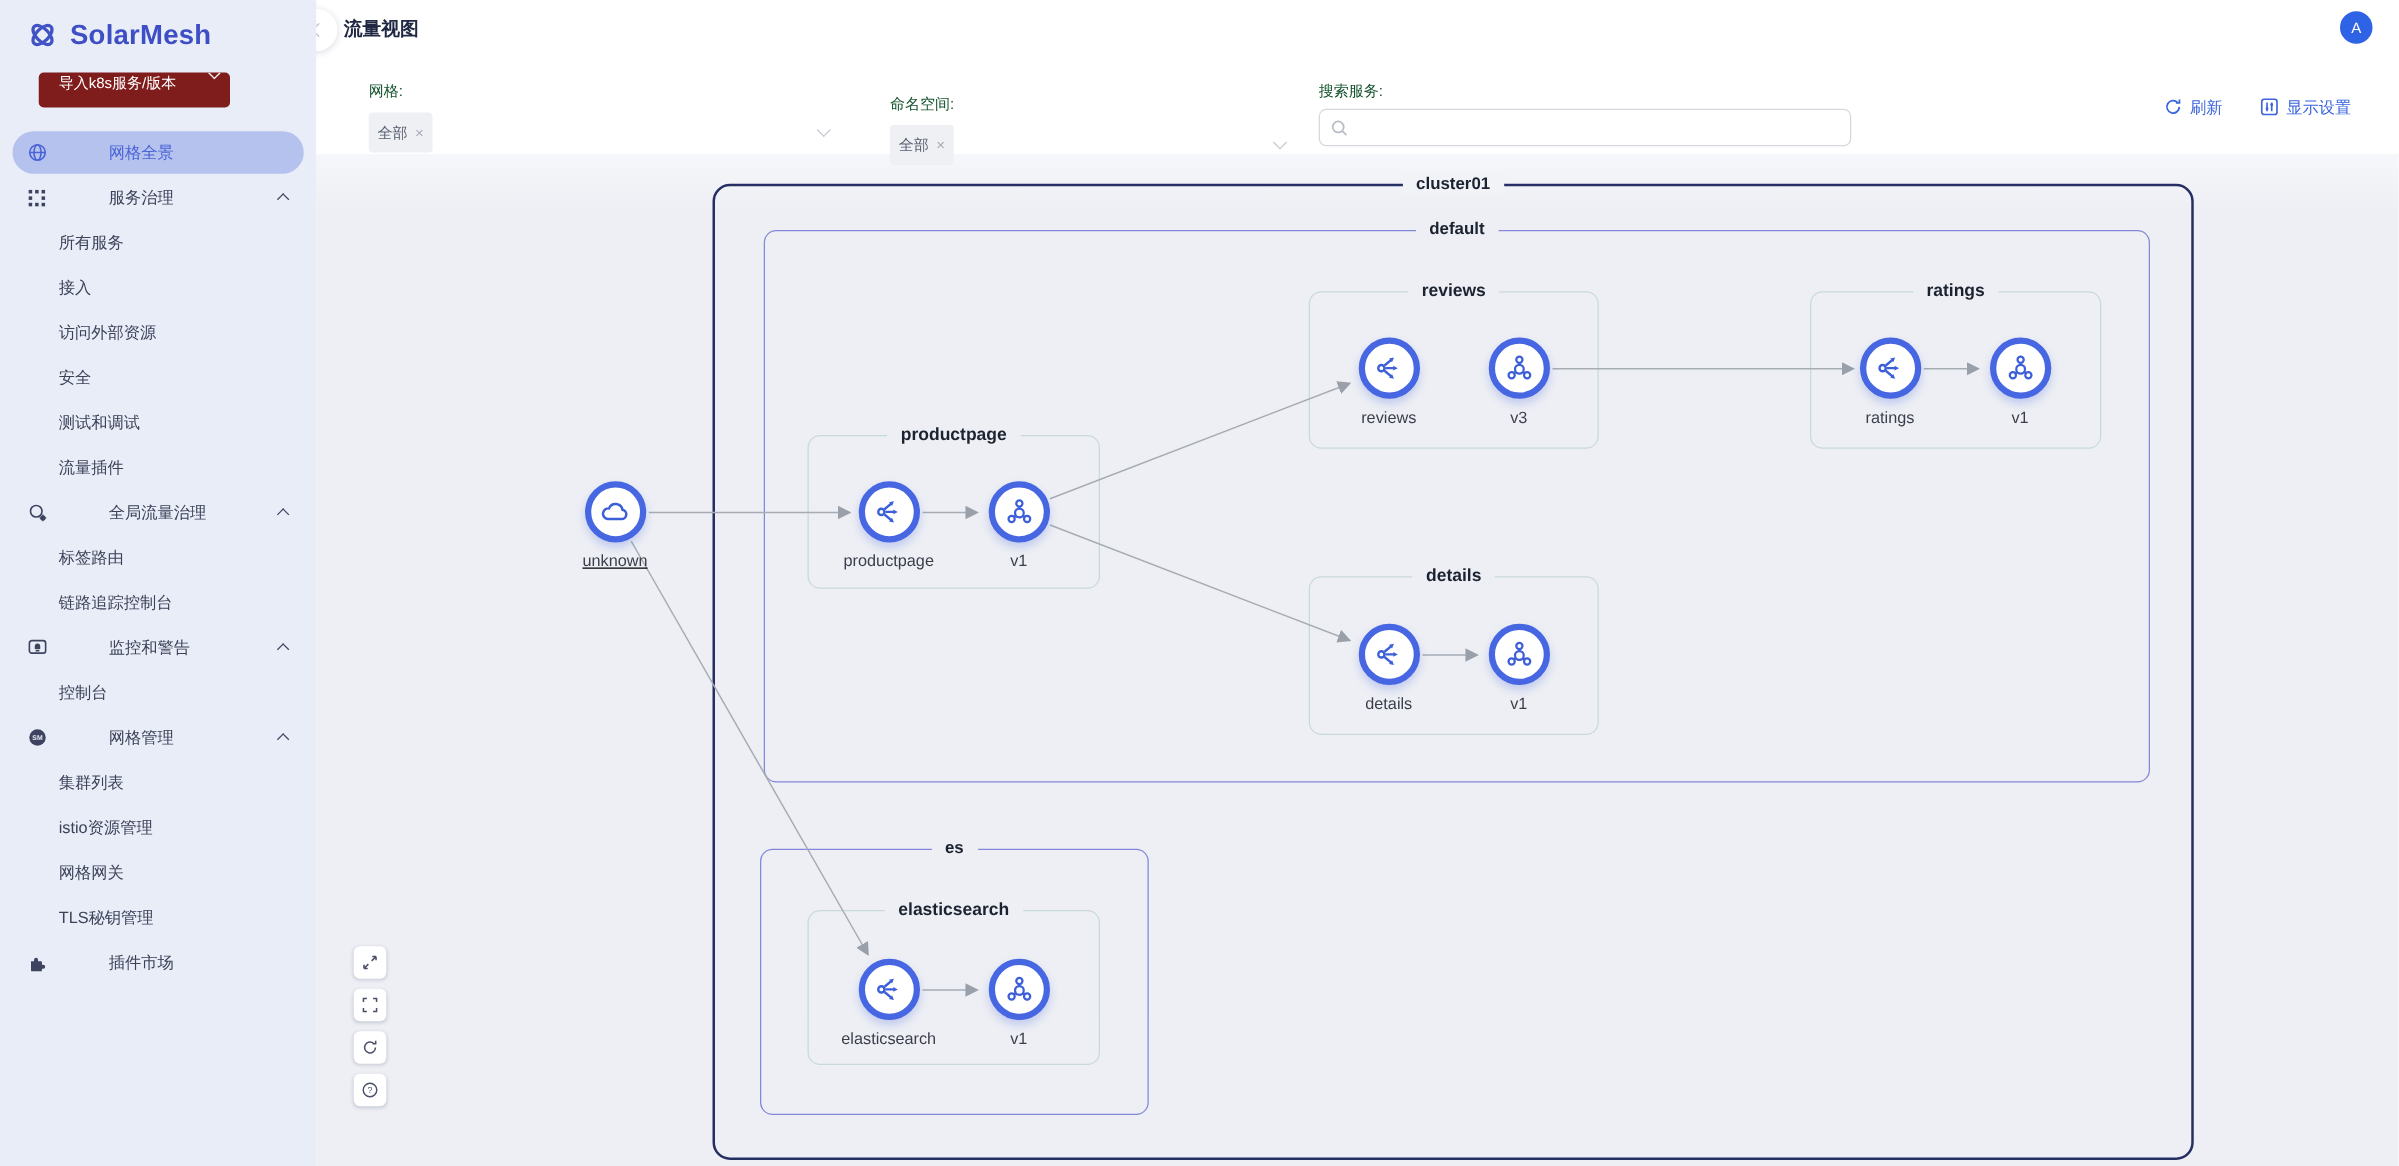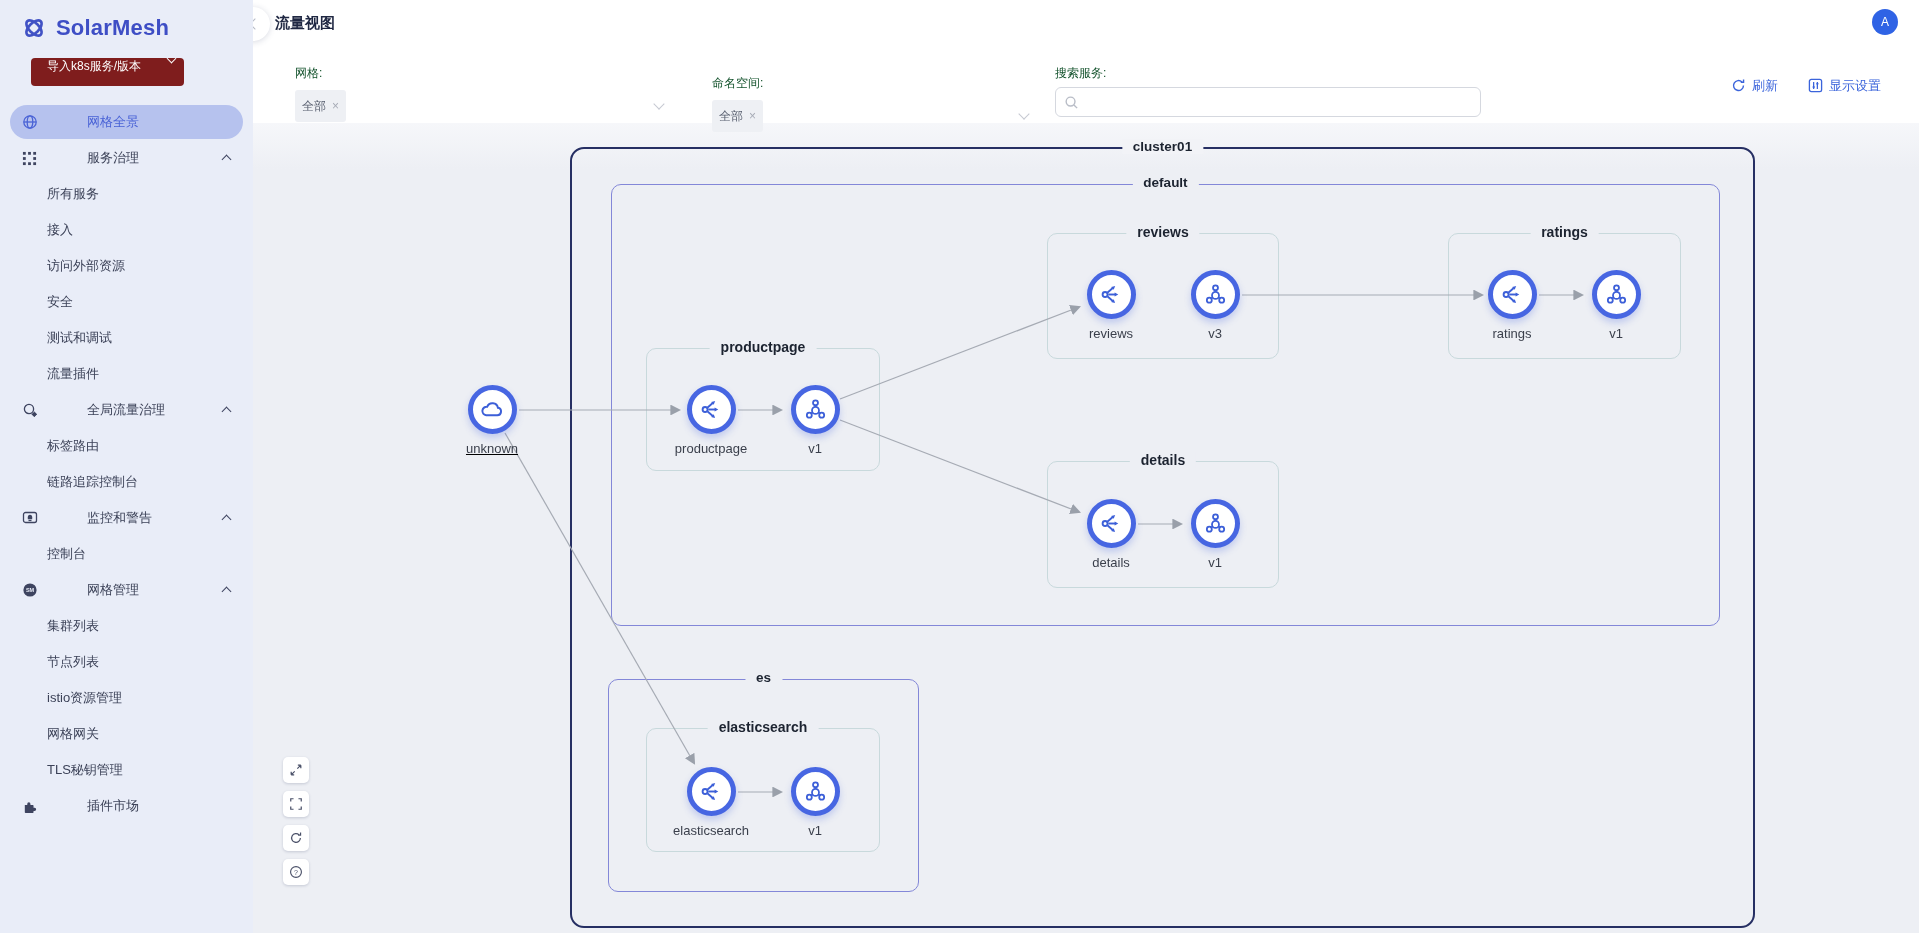--- a/index.html
+++ b/index.html
@@ -169,23 +169,20 @@
             <text x="8" y="10.2" text-anchor="middle" font-size="5.5" fill="#e9edf8" font-family="Liberation Sans,sans-serif" font-weight="bold">SM</text>
           </svg>
       </span>
       <span>网格管理</span>
       <span class="chevron-up"></span>
     </div>
     <div class="nav-item sub">
         <span>集群列表</span>
       </div>
     <div class="nav-item sub">
-        <span>节点列表</span>
-      </div>
-    <div class="nav-item sub">
         <span>istio资源管理</span>
       </div>
     <div class="nav-item sub">
         <span>网格网关</span>
       </div>
     <div class="nav-item sub">
         <span>TLS秘钥管理</span>
       </div>
 
     <div class="nav-item">

